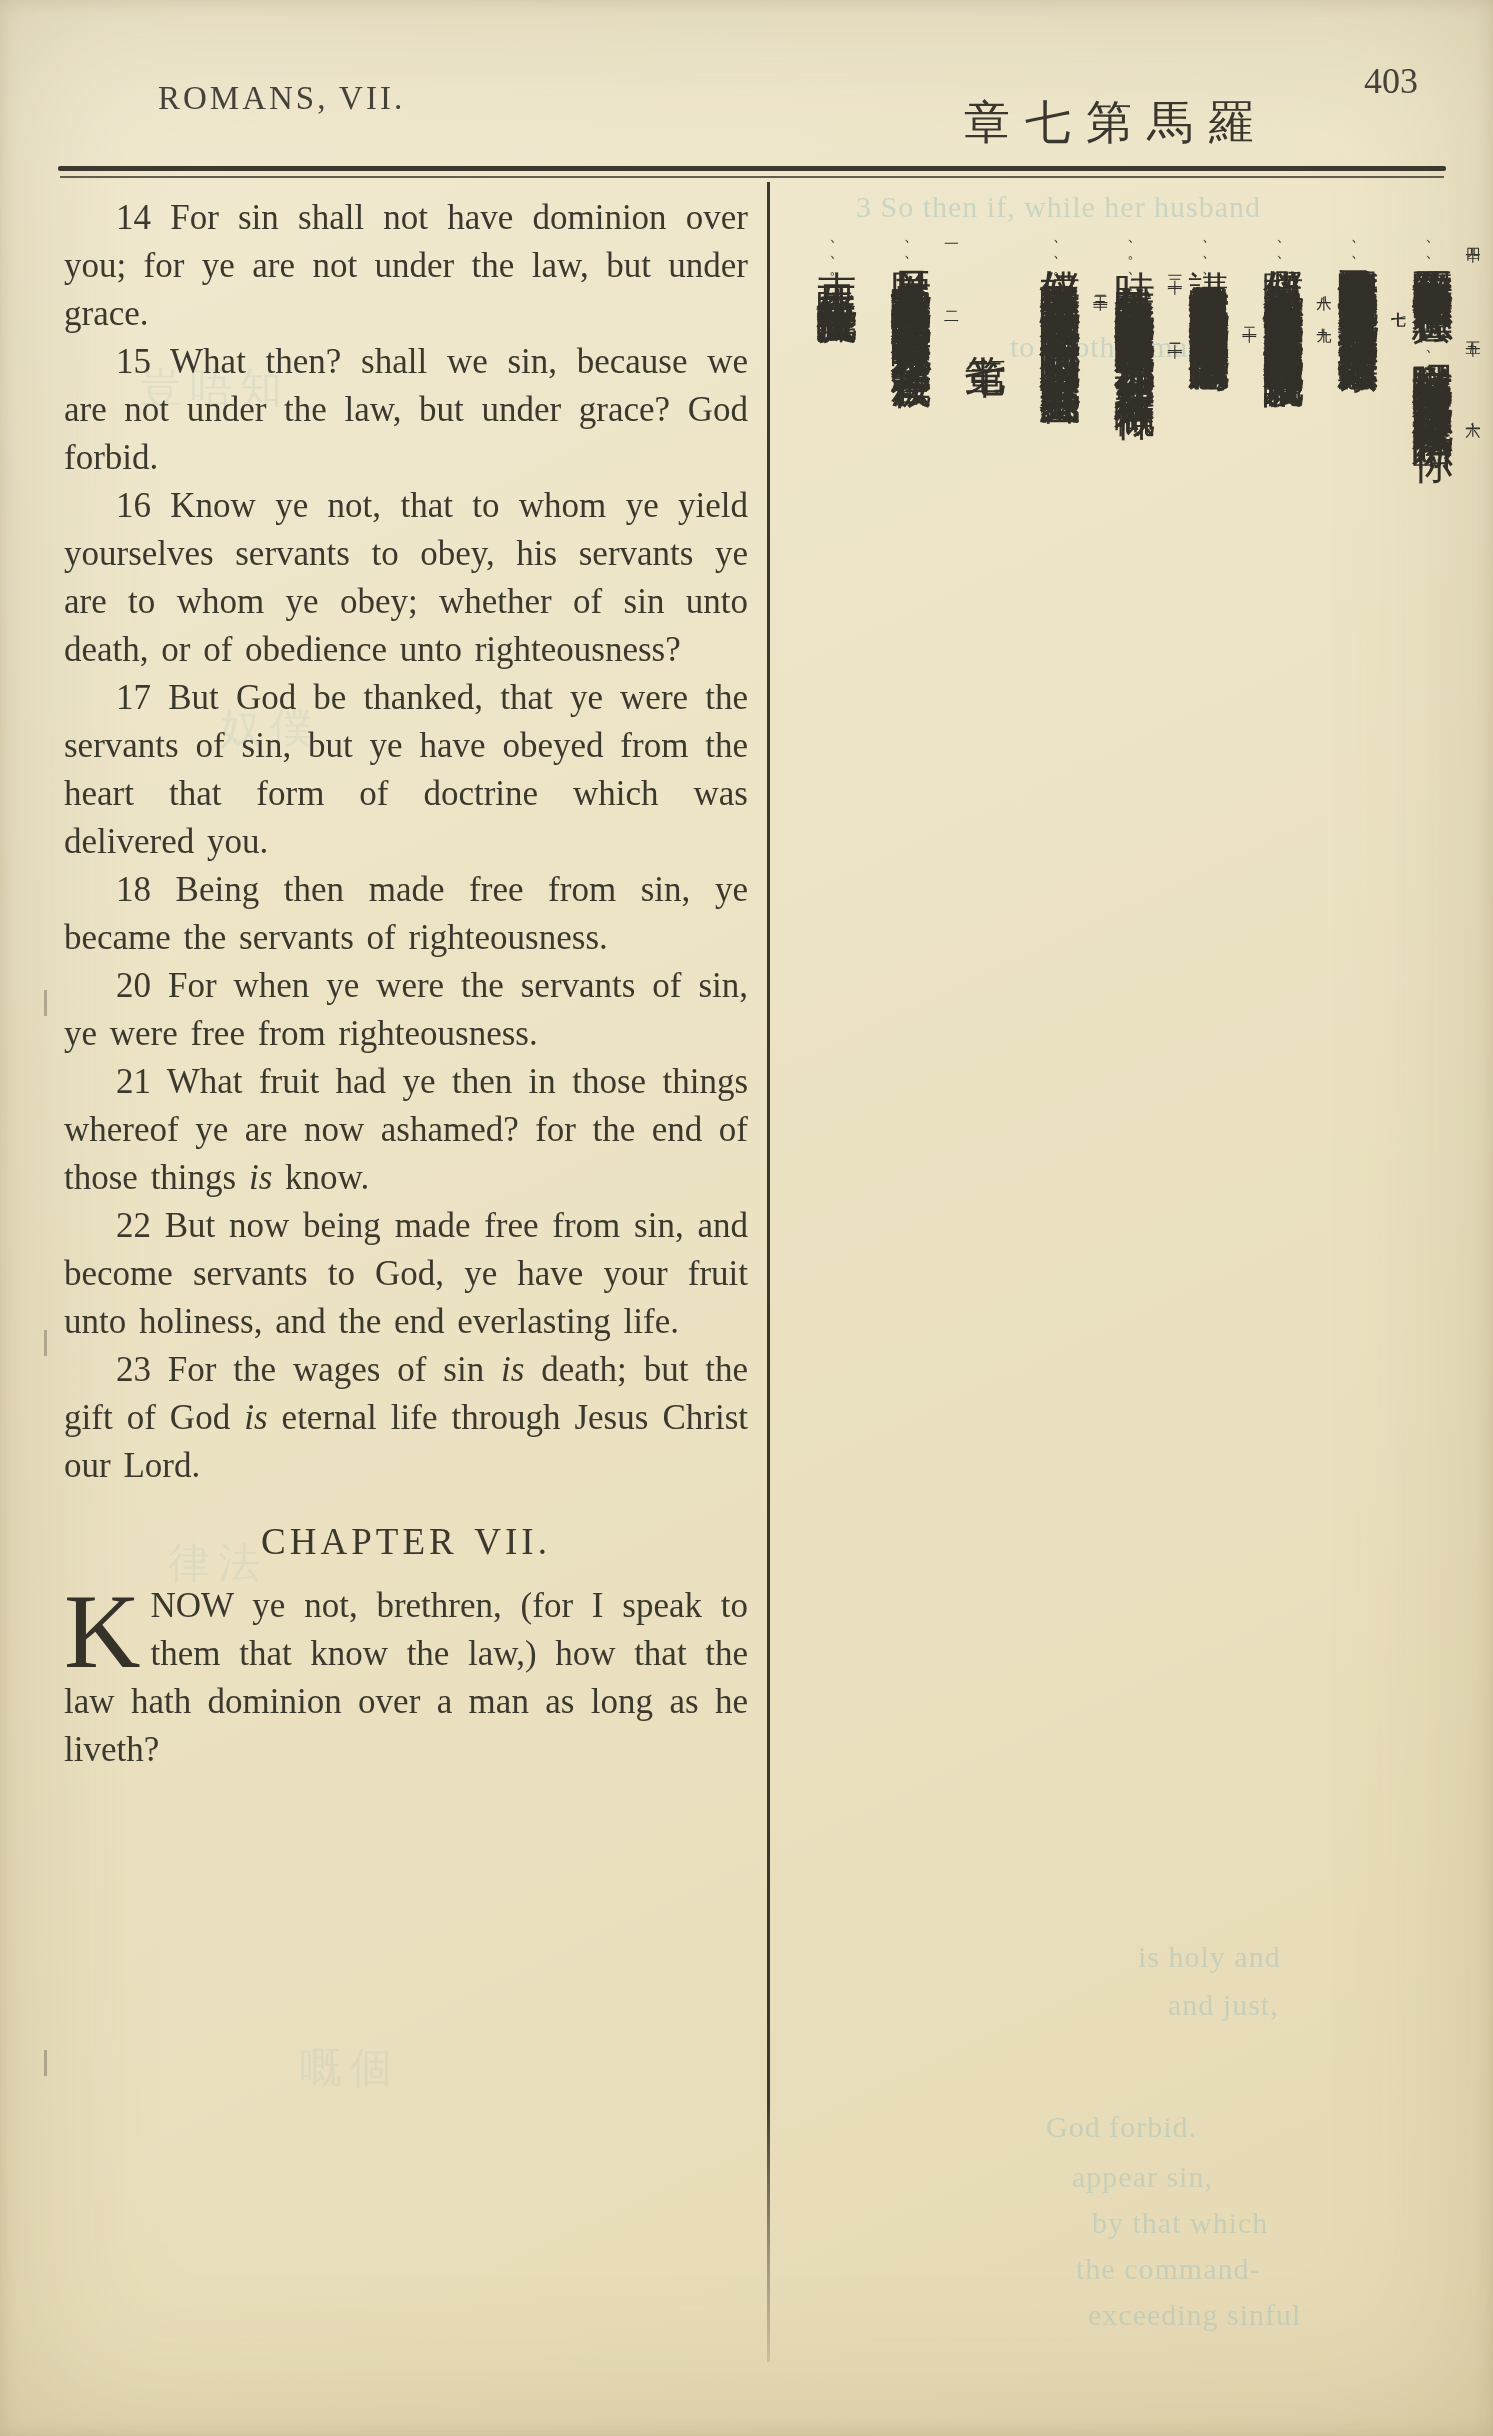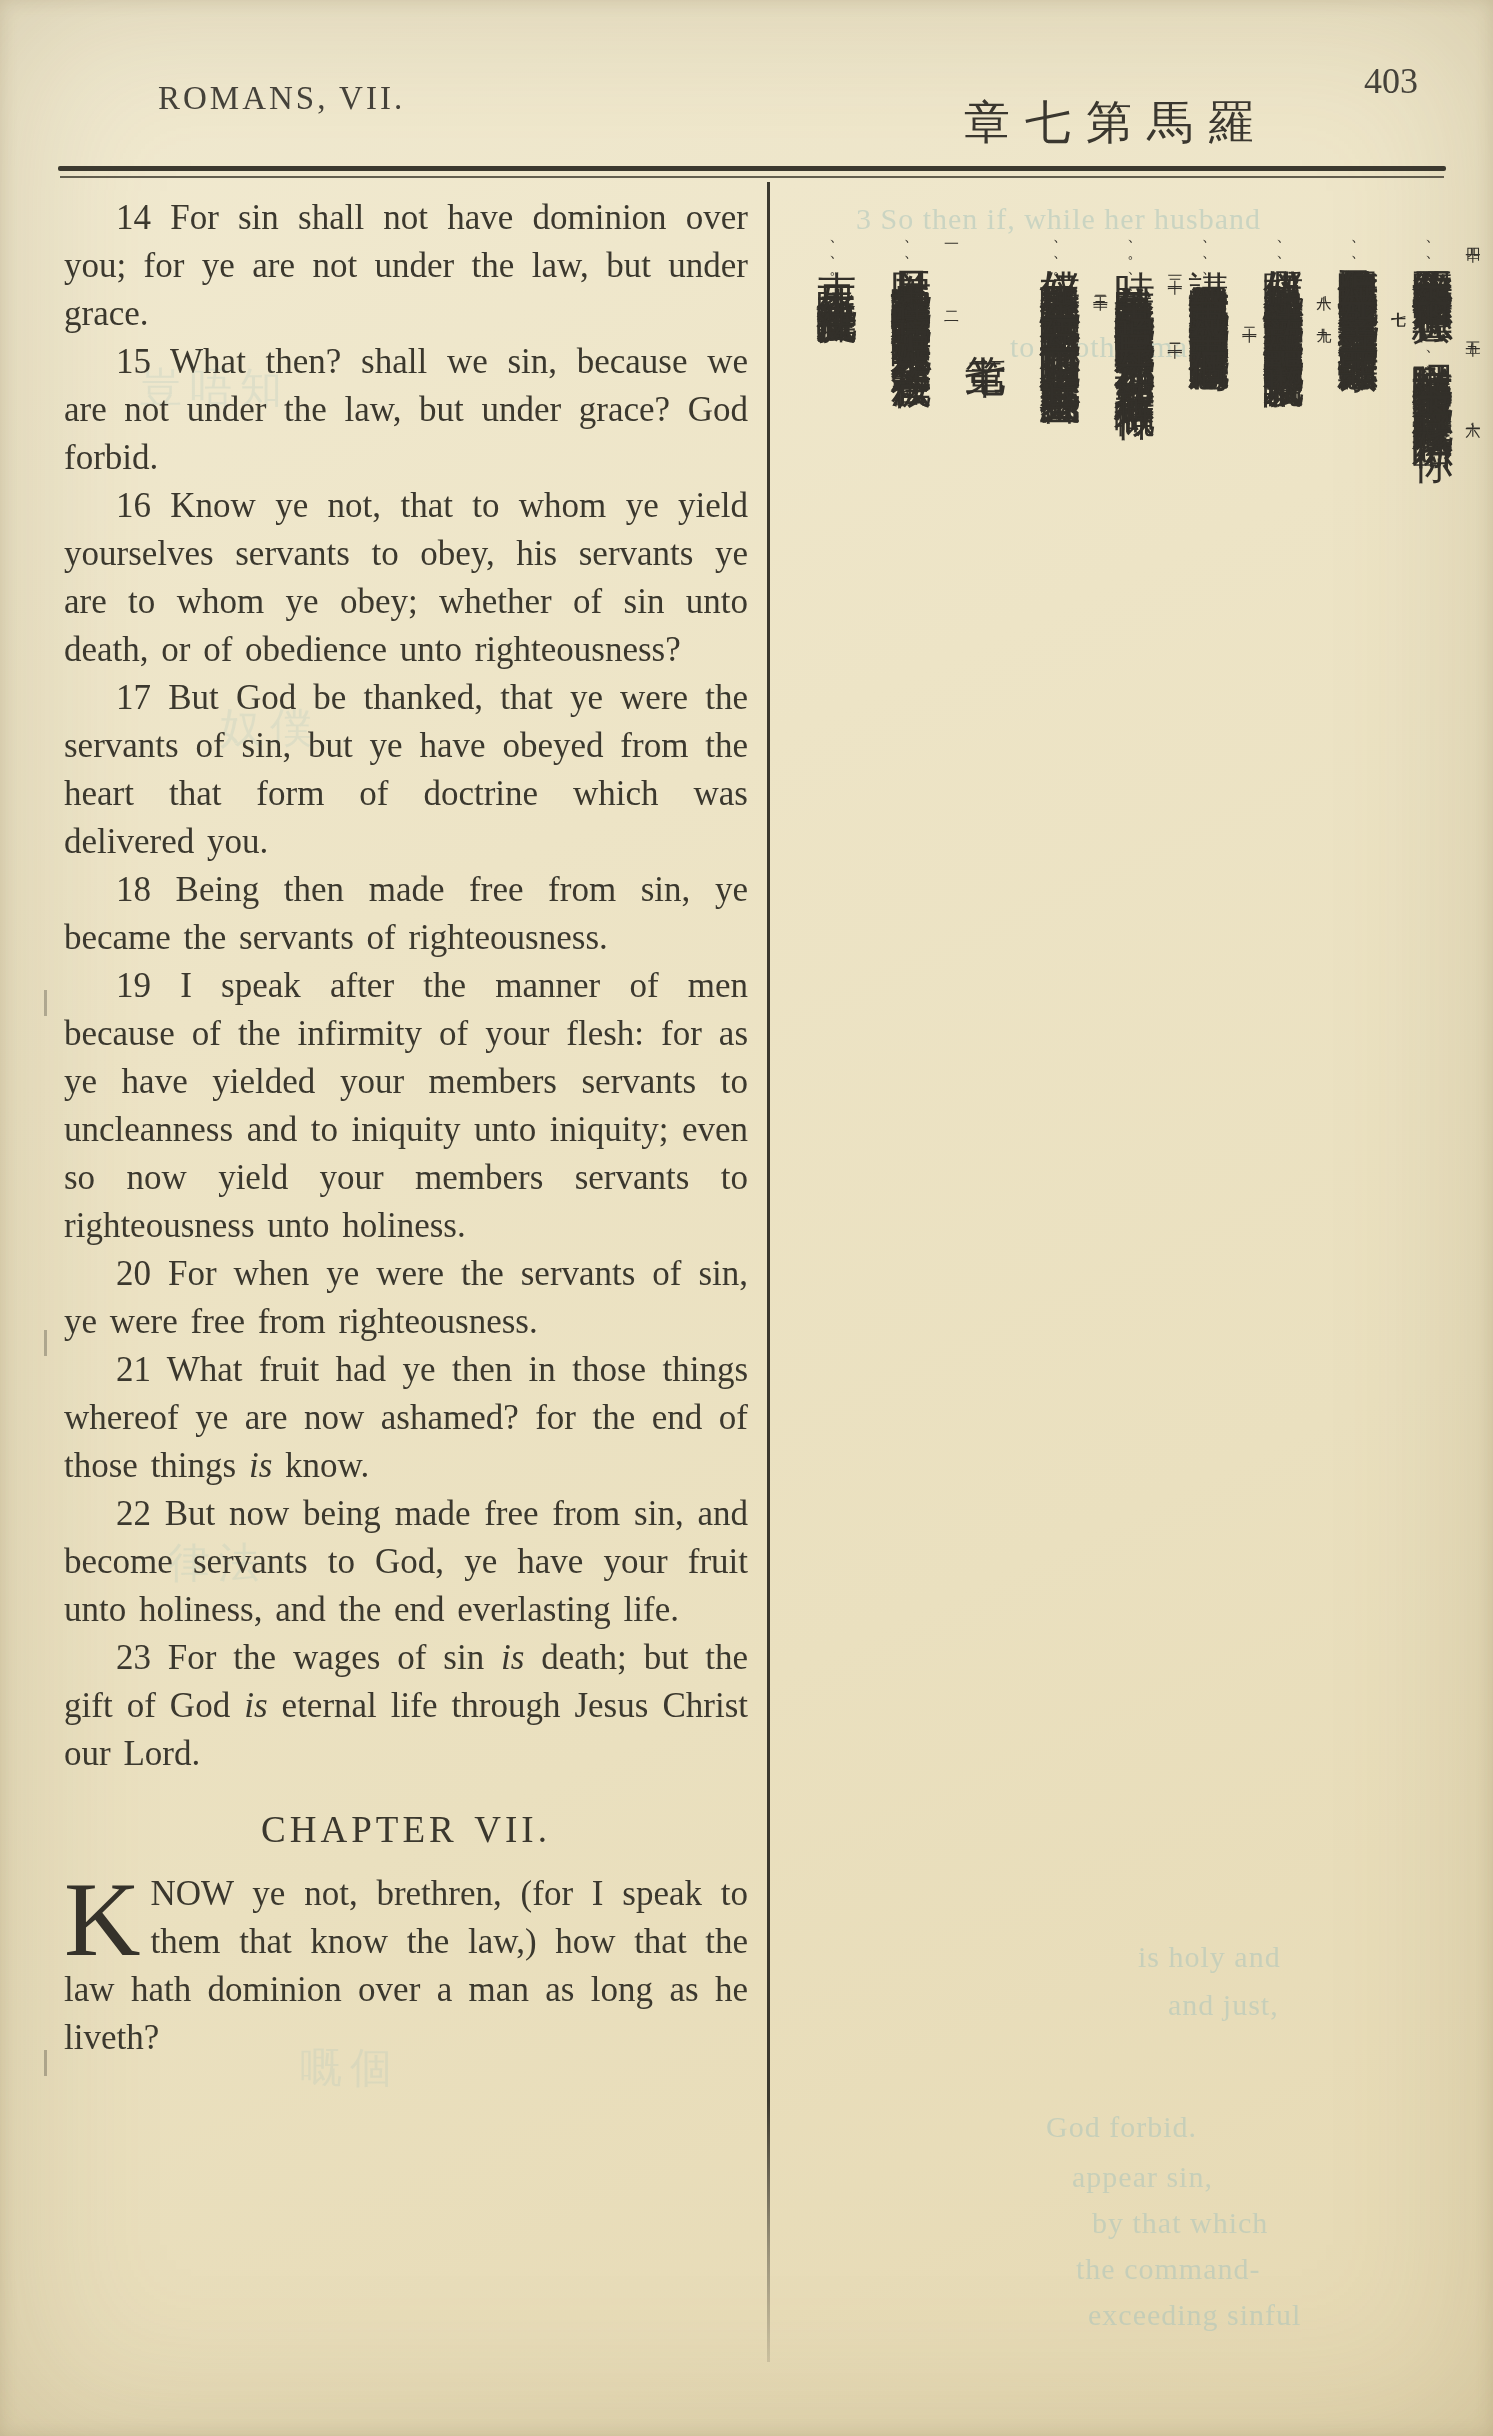--- a/index.html
+++ b/index.html
@@ -41,21 +41,21 @@
          white-space:nowrap;filter:blur(.6px);}
   .ghost.cjk{font-size:42px;opacity:.22;letter-spacing:8px;}
   .margin-mark{position:absolute;left:44px;width:3px;height:26px;background:rgba(60,57,47,.32);}
 </style>
 </head>
 <body>
 
 <div class="page">
 
   <div id="ghost-layer">
-      <div class="ghost" style="left: 856px; top: 190px; margin-top: 12px;">3 So then if, while her husband</div>
+      <div class="ghost" style="left: 856px; top: 190px;">3 So then if, while her husband</div>
       <div class="ghost" style="left: 1010px; top: 330px; text-align: right;">to another man</div>
       <div class="ghost" style="left: 1138px; top: 1940px;">is holy and</div>
       <div class="ghost" style="left: 1168px; top: 1988px;">and just,</div>
       <div class="ghost" style="left: 1046px; top: 2110px;">God forbid.</div>
       <div class="ghost" style="left: 1072px; top: 2160px;">appear sin,</div>
       <div class="ghost" style="left: 1092px; top: 2206px;">by that which</div>
       <div class="ghost" style="left: 1076px; top: 2252px;">the command-</div>
       <div class="ghost" style="left: 1088px; top: 2298px;">exceeding sinful</div>
       <div class="ghost cjk" style="left: 140px; top: 360px;">豈唔知</div>
       <div class="ghost cjk" style="left: 220px; top: 700px;">奴僕</div>
@@ -71,21 +71,20 @@
 
   <div class="vdivider"></div>
 
   <div class="eng">
     <div id="eng-ch6">
         <p class="verse"><span class="seg">14 For sin shall not have dominion over you; for ye are not under the law, but under grace.</span></p>
         <p class="verse"><span class="seg">15 What then? shall we sin, because we are not under the law, but under grace? God forbid.</span></p>
         <p class="verse"><span class="seg">16 Know ye not, that to whom ye yield yourselves servants to obey, his servants ye are to whom ye obey; whether of sin unto death, or of obedience unto righteousness?</span></p>
         <p class="verse"><span class="seg">17 But God be thanked, that ye were the servants of sin, but ye have obeyed from the heart that form of doctrine which was delivered you.</span></p>
         <p class="verse"><span class="seg">18 Being then made free from sin, ye became the servants of righteousness.</span></p>
-        <p class="verse"><span class="seg">19 I speak after the manner of men because of the infirmity of your flesh: for as ye have yielded your members servants to uncleanness and to iniquity unto iniquity; even so now yield your members servants to righteousness unto holiness.</span></p>
         <p class="verse"><span class="seg">20 For when ye were the servants of sin, ye were free from righteousness.</span></p>
         <p class="verse"><span class="seg">21 What fruit had ye then in those things whereof ye are now ashamed? for the end of those things </span><span class="it">is</span><span class="seg"> know.</span></p>
         <p class="verse"><span class="seg">22 But now being made free from sin, and become servants to God, ye have your fruit unto holiness, and the end everlasting life.</span></p>
         <p class="verse"><span class="seg">23 For the wages of sin </span><span class="it">is</span><span class="seg"> death; but the gift of God </span><span class="it">is</span><span class="seg"> eternal life through Jesus Christ our Lord.</span></p>
       </div>
     <div class="chapter-heading">CHAPTER VII.</div>
     <div id="eng-ch7">
         <p class="verse dropcap-verse"><span class="dropcap">K</span><span class="lead">NOW</span><span class="seg"> ye not, brethren, (for I speak to them that know the law,) how that the law hath dominion over a man as long as he liveth?</span></p>
       </div>
   </div>

